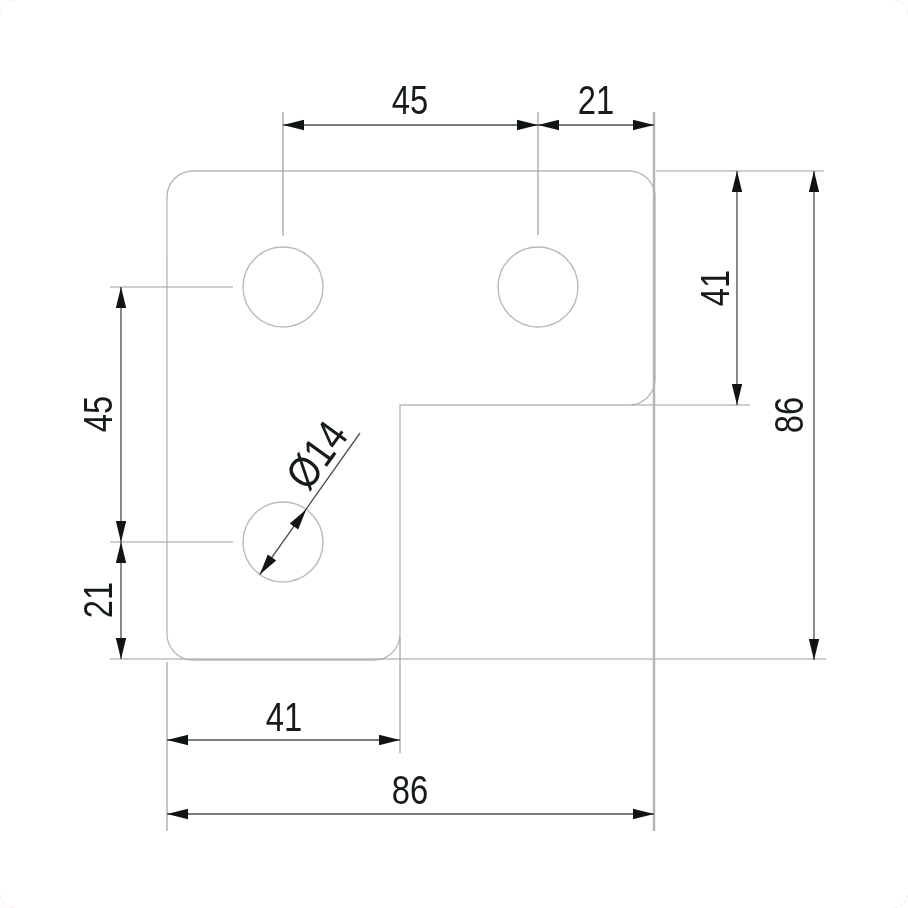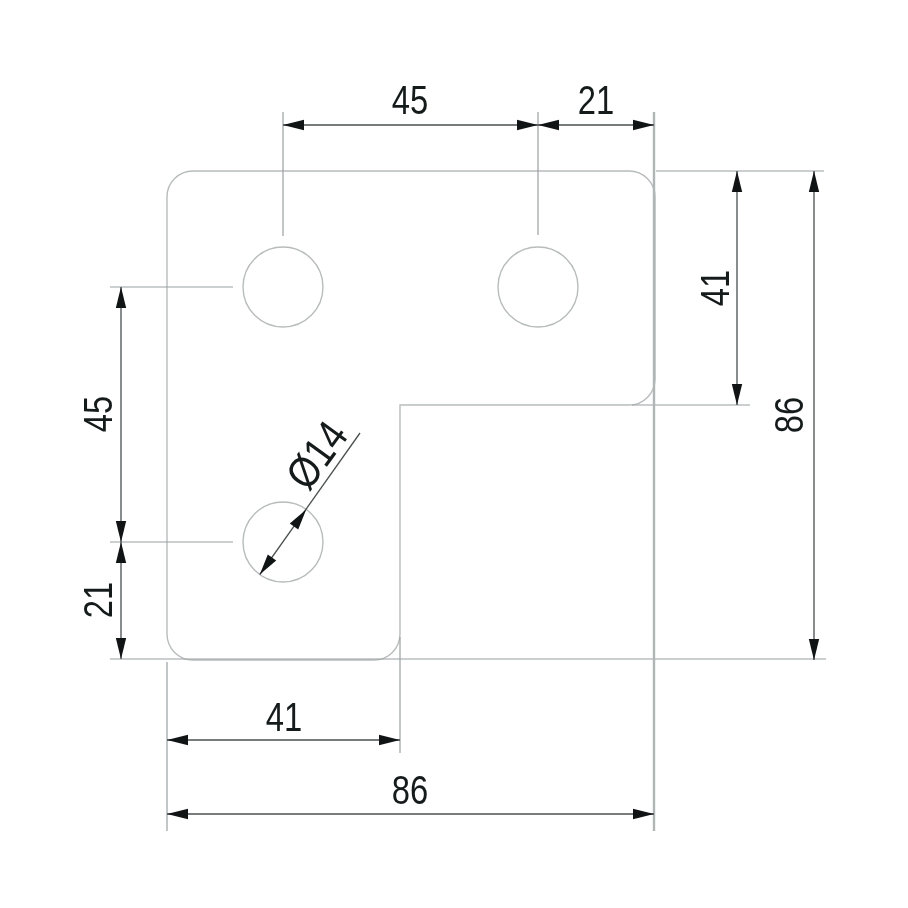--- a/index.html
+++ b/index.html
@@ -6,20 +6,21 @@
     margin: 0;
     padding: 0;
     background: #ffffff;
   }
   .canvas-wrap {
     width: 908px;
     height: 908px;
     position: relative;
     background: #f9a8d4;
     overflow: hidden;
+    border-radius: 15px;
   }
   svg {
     display: block;
   }
   text {
     font-family: "Liberation Sans", "DejaVu Sans", sans-serif;
     font-size: 40px;
   }
   text.dia-label {
     font-size: 44px;

